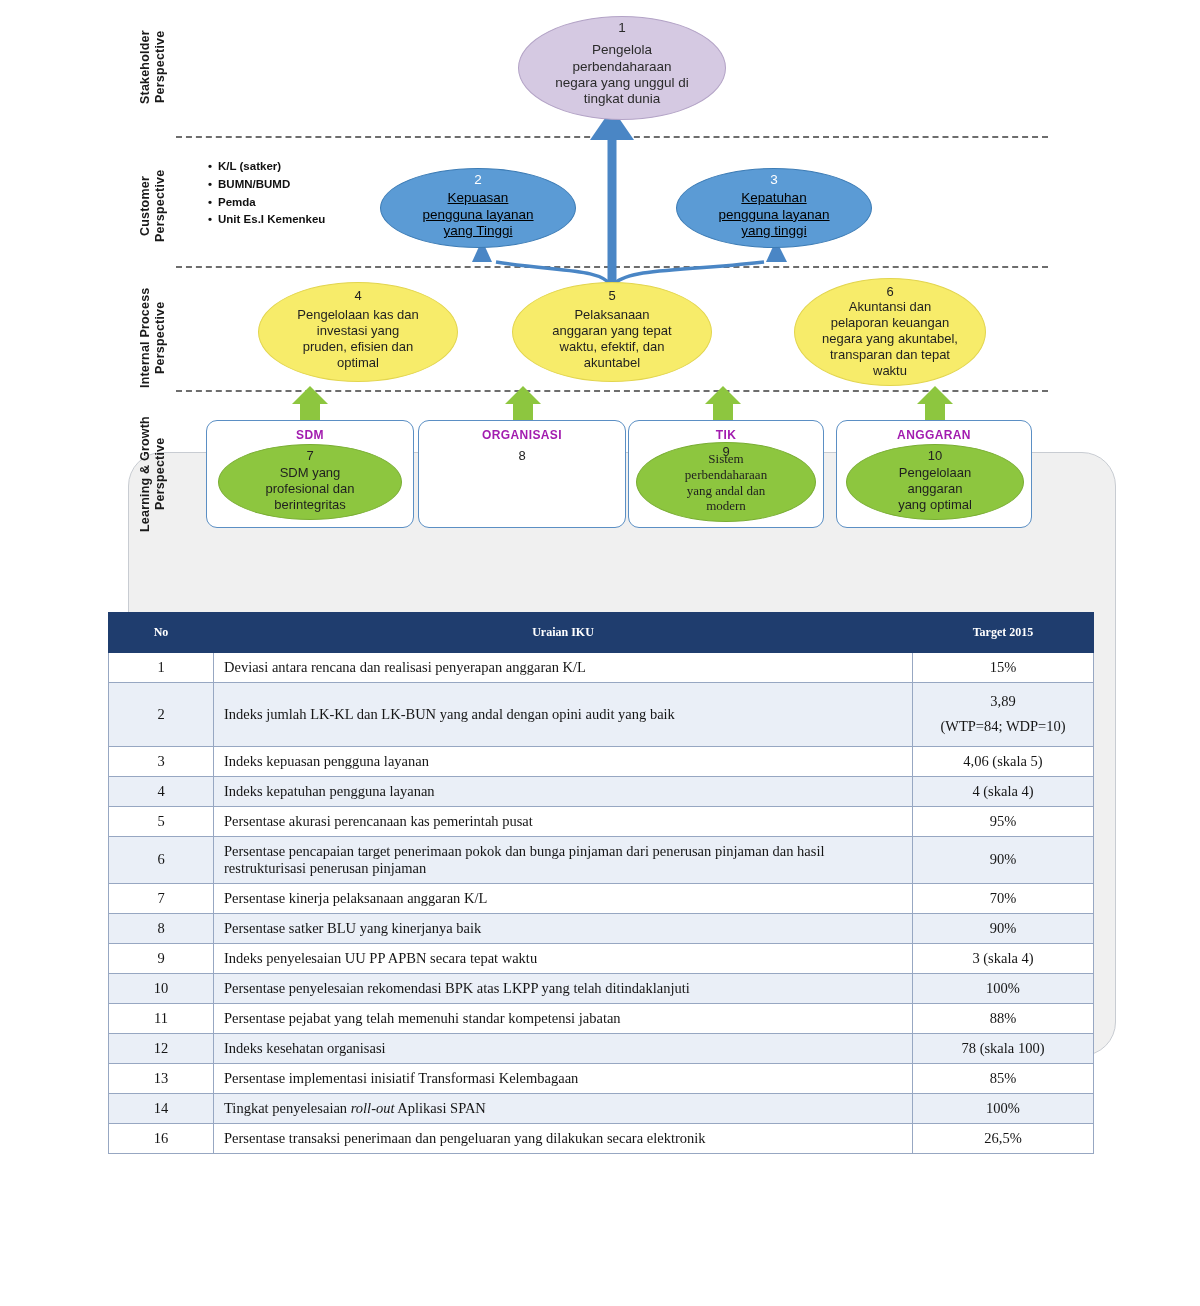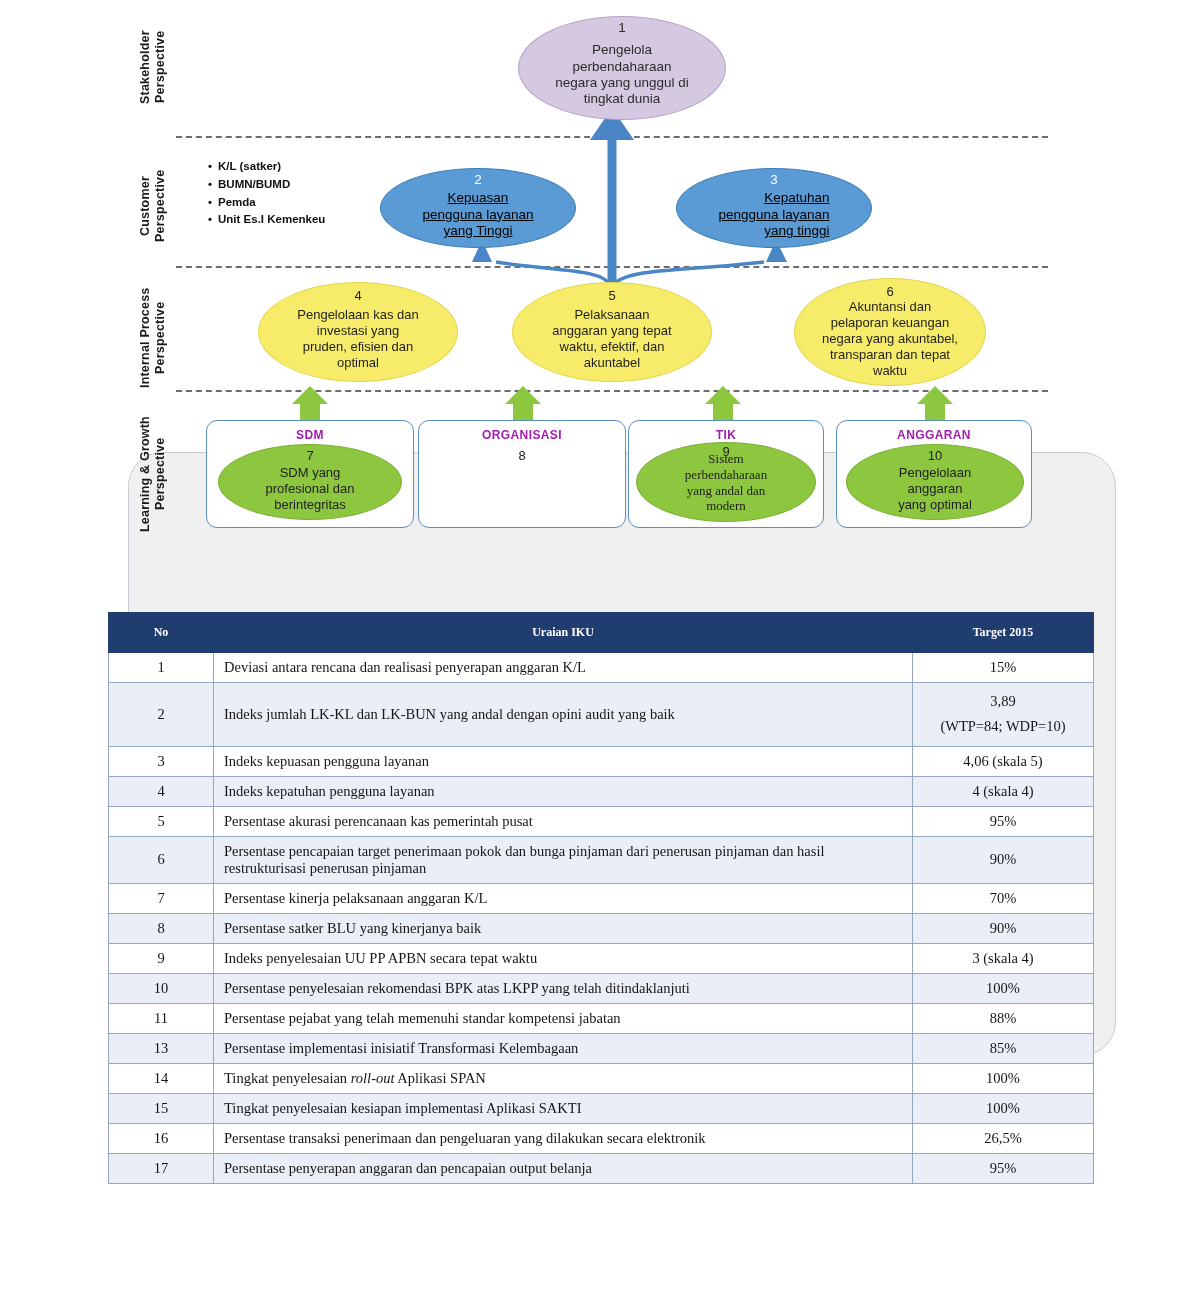--- a/index.html
+++ b/index.html
@@ -205,21 +205,21 @@
   </div>
 
   <div class="ell ell-blue" style="left:380px;top:168px;width:196px;height:80px;">
     <span style="padding-top: 14px;">Kepuasan
 pengguna layanan
 yang Tinggi</span>
   </div>
   <div style="position:absolute;left:380px;top:172px;width:196px;text-align:center;font-size:13.5px;color:#fff;">2</div>
 
   <div class="ell ell-blue" style="left:676px;top:168px;width:196px;height:80px;">
-    <span style="padding-top: 14px; text-align: right;">Kepatuhan
+    <span style="padding-top: 14px;">Kepatuhan
 pengguna layanan
 yang tinggi</span>
   </div>
   <div style="position:absolute;left:676px;top:172px;width:196px;text-align:center;font-size:13.5px;color:#fff;">3</div>
 
   <div class="ell ell-yellow" style="left:258px;top:282px;width:200px;height:100px;">
     <span style="padding-top: 14px;">Pengelolaan kas dan
 investasi yang
 pruden, efisien dan
 optimal</span>
@@ -341,41 +341,36 @@
             <td class="c-no">10</td>
             <td class="c-ur">Persentase penyelesaian rekomendasi BPK atas LKPP yang telah ditindaklanjuti</td>
             <td class="c-tg">100%</td>
           </tr>
           <tr>
             <td class="c-no">11</td>
             <td class="c-ur">Persentase pejabat yang telah memenuhi standar kompetensi jabatan</td>
             <td class="c-tg">88%</td>
           </tr>
           <tr>
+            <td class="c-no">12</td>
+            <td class="c-ur">Indeks kesehatan organisasi</td>
+            <td class="c-tg">78  (skala 100)</td>
+          </tr>
+          <tr>
             <td class="c-no">13</td>
             <td class="c-ur">Persentase implementasi inisiatif  Transformasi Kelembagaan</td>
             <td class="c-tg">85%</td>
           </tr>
           <tr>
             <td class="c-no">14</td>
             <td class="c-ur">Tingkat penyelesaian <em>roll-out</em> Aplikasi SPAN</td>
             <td class="c-tg">100%</td>
           </tr>
           <tr>
-            <td class="c-no">15</td>
-            <td class="c-ur">Tingkat penyelesaian kesiapan implementasi  Aplikasi SAKTI</td>
-            <td class="c-tg">100%</td>
-          </tr>
-          <tr>
             <td class="c-no">16</td>
             <td class="c-ur">Persentase transaksi penerimaan dan pengeluaran yang dilakukan secara elektronik</td>
             <td class="c-tg">26,5%</td>
           </tr>
-          <tr>
-            <td class="c-no">17</td>
-            <td class="c-ur">Persentase penyerapan anggaran dan pencapaian output belanja</td>
-            <td class="c-tg">95%</td>
-          </tr>
         </tbody>
     </table>
   </div>
 
 </div>
 
 </body></html>

